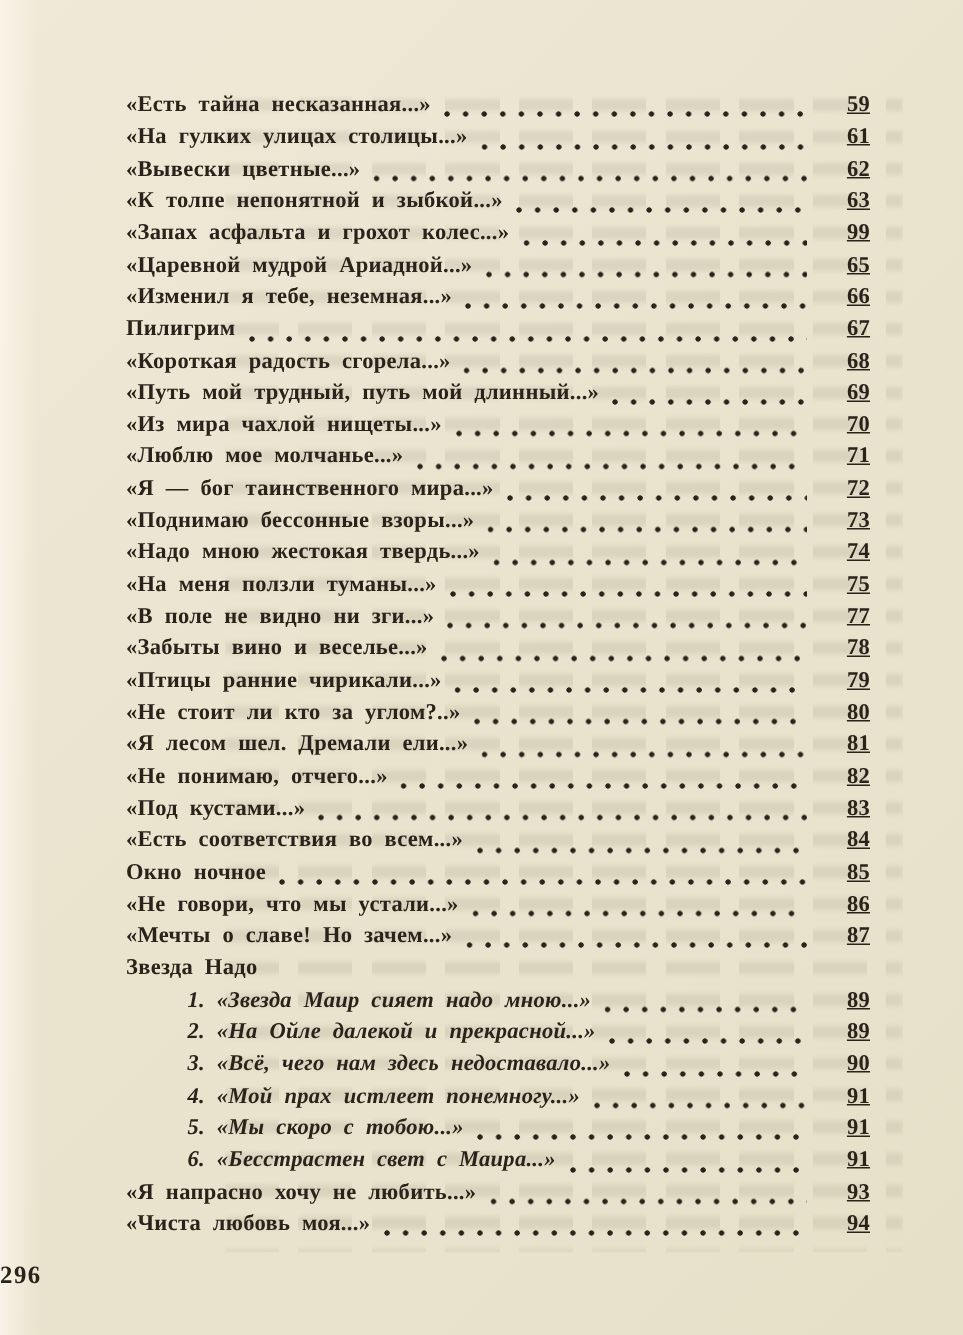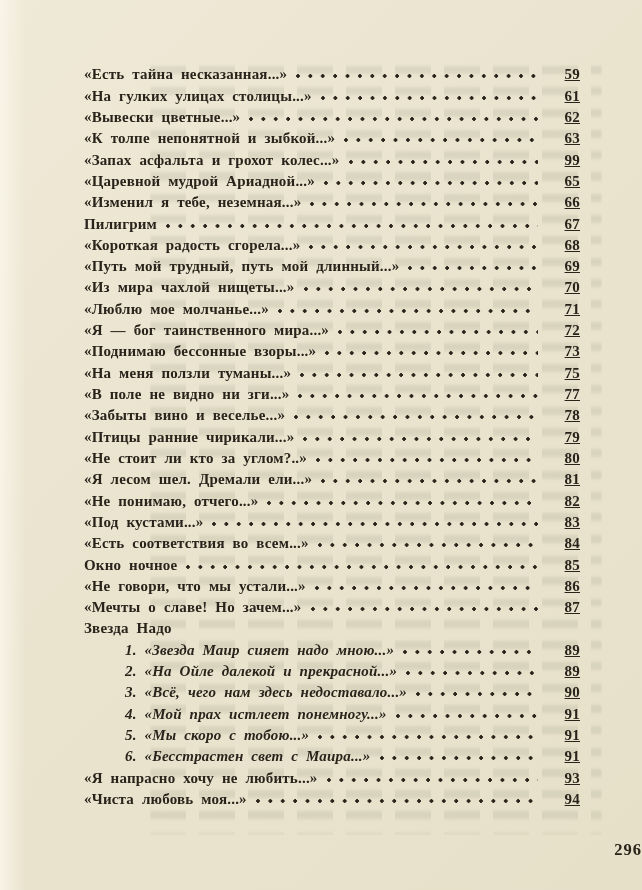--- a/index.html
+++ b/index.html
@@ -38,21 +38,21 @@
     pointer-events: none;
   }
   .toc {
     position: absolute;
     left: 84px;
     top: 62px;
     width: 496px; 
   }
   .row {
     display: flex;
-    align-items: flex-end;
+    align-items: flex-start;
     height: 21.32px;
     font-size: 15px;
     font-weight: bold;
     white-space: nowrap;
     word-spacing: 0.26em;
     letter-spacing: 0.2px;
   }
   .row.indent .title { padding-left: 41px; font-style: italic; }
   .title { flex: 0 0 auto; }
   .dots {
@@ -78,21 +78,21 @@
   .pagenum {
     flex: 0 0 34px;
     text-align: right;
     text-decoration: underline;
   }
   .folio {
     position: absolute;
     left: 0;
     top: 840px;
     width: 642px;
-    text-align: right;
+    text-align: left;
     font-size: 16.5px;
     font-weight: bold;
     letter-spacing: 1px;
   }
 </style>
 </head>
 <body>
 
 <div class="sheet">
   <div class="ghost"></div>
@@ -162,20 +162,25 @@
     <span class="title">«Я — бог таинственного мира...»</span>
     <span class="dots"></span>
     <span class="pagenum">72</span>
   </div>
       <div class="row">
     <span class="title">«Поднимаю бессонные взоры...»</span>
     <span class="dots"></span>
     <span class="pagenum">73</span>
   </div>
       <div class="row">
+    <span class="title">«Надо мною жестокая твердь...»</span>
+    <span class="dots"></span>
+    <span class="pagenum">74</span>
+  </div>
+      <div class="row">
     <span class="title">«На меня ползли туманы...»</span>
     <span class="dots"></span>
     <span class="pagenum">75</span>
   </div>
       <div class="row">
     <span class="title">«В поле не видно ни зги...»</span>
     <span class="dots"></span>
     <span class="pagenum">77</span>
   </div>
       <div class="row">

